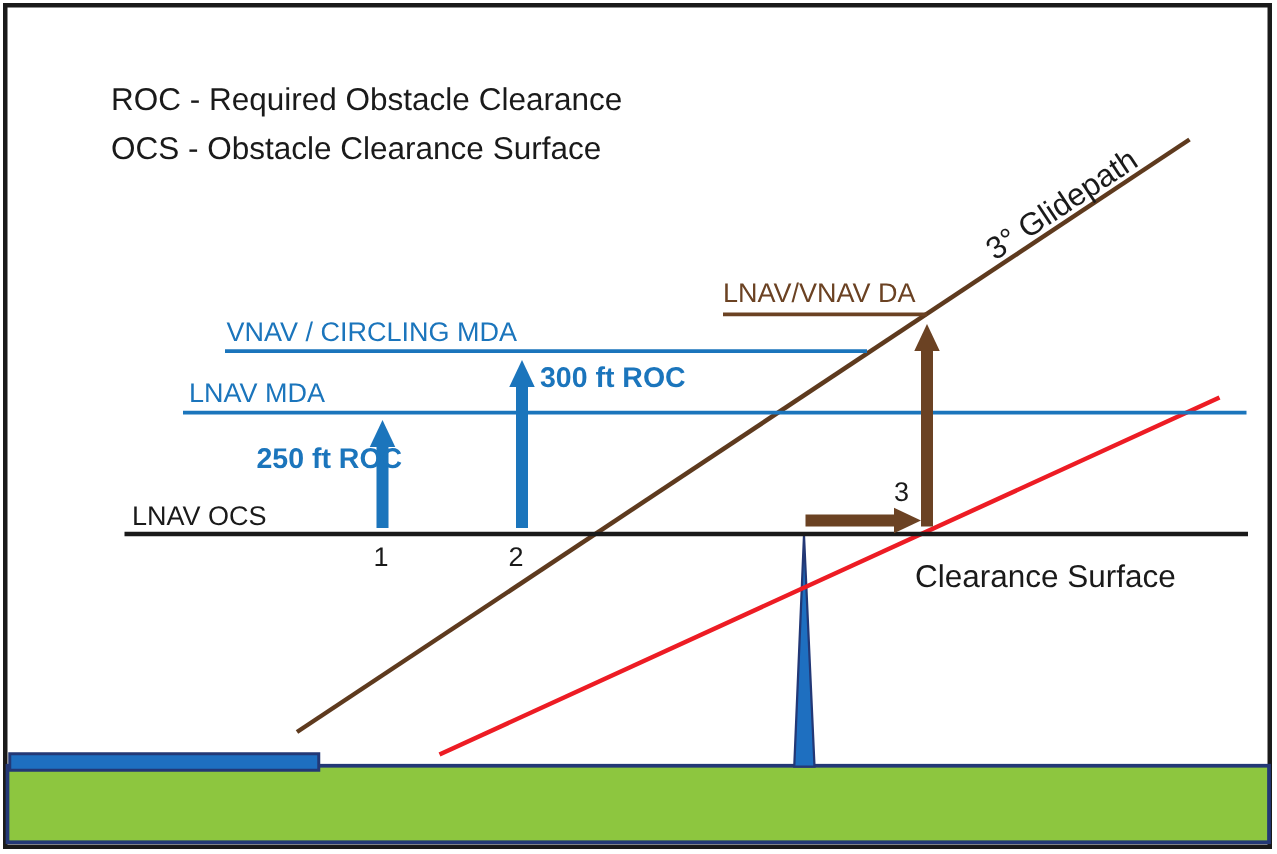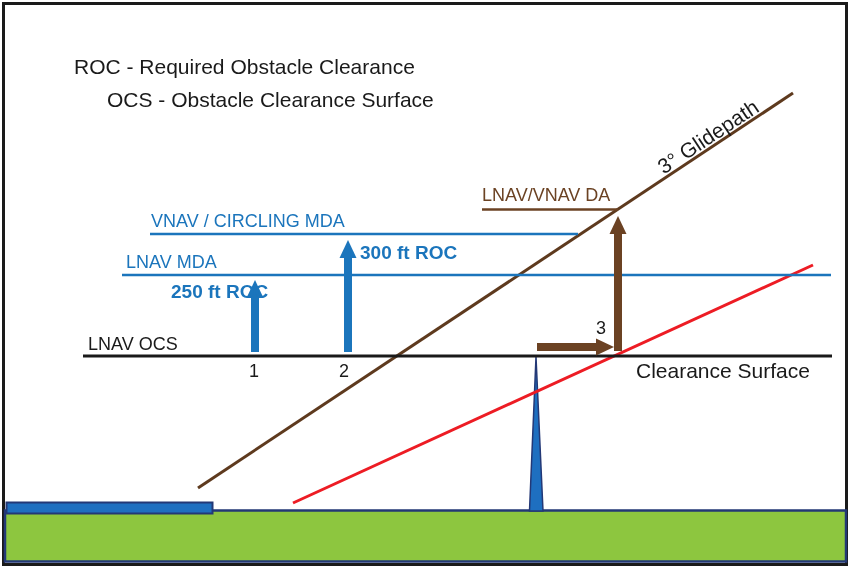--- a/index.html
+++ b/index.html
@@ -88,37 +88,37 @@
     </g>
 
     <g>
       <line x1="618" y1="351" x2="618" y2="232" stroke-width="8" class="stroke-brown"></line>
       <polygon points="618,216 609.5,234 626.5,234" class="fill-brown"></polygon>
     </g>
   </svg>
 
   <div class="label legend-line" style="left:74px;top:56px;">ROC - Required Obstacle Clearance</div>
 
-  <div class="label legend-line" style="left:74px;top:89px;margin-left:33px;">OCS - Obstacle Clearance Surface</div>
+  <div class="label legend-line" style="left:74px;top:89px;">OCS - Obstacle Clearance Surface</div>
 
   <div class="label glidepath-label" style="left:660px;top:158px;">3° Glidepath</div>
 
   <div class="label brown-text big" style="left:482px;top:186px;">LNAV/VNAV DA</div>
 
   <div class="label blue-text big" style="left:151px;top:212px;">VNAV / CIRCLING MDA</div>
 
   <div class="label blue-text big" style="left:126px;top:253px;">LNAV MDA</div>
 
-  <div class="label blue-text small" style="left:171px;top:282px;">250 ft ROC</div>
+  <div class="label blue-text small" style="left:171px;top:297px;">250 ft ROC</div>
 
   <div class="label blue-text small" style="left:360px;top:243px;">300 ft ROC</div>
 
   <div class="label big" style="left:88px;top:335px;">LNAV OCS</div>
 
   <div class="label big" style="left:249px;top:362px;">1</div>
 
   <div class="label big" style="left:339px;top:362px;">2</div>
 
   <div class="label big" style="left:596px;top:319px;">3</div>
 
-  <div class="label legend-line" style="left:610px;top:360px;margin-left:26px;">Clearance Surface</div>
+  <div class="label legend-line" style="left:610px;top:374px;">Clearance Surface</div>
 
 </div>
 
 </body></html>

